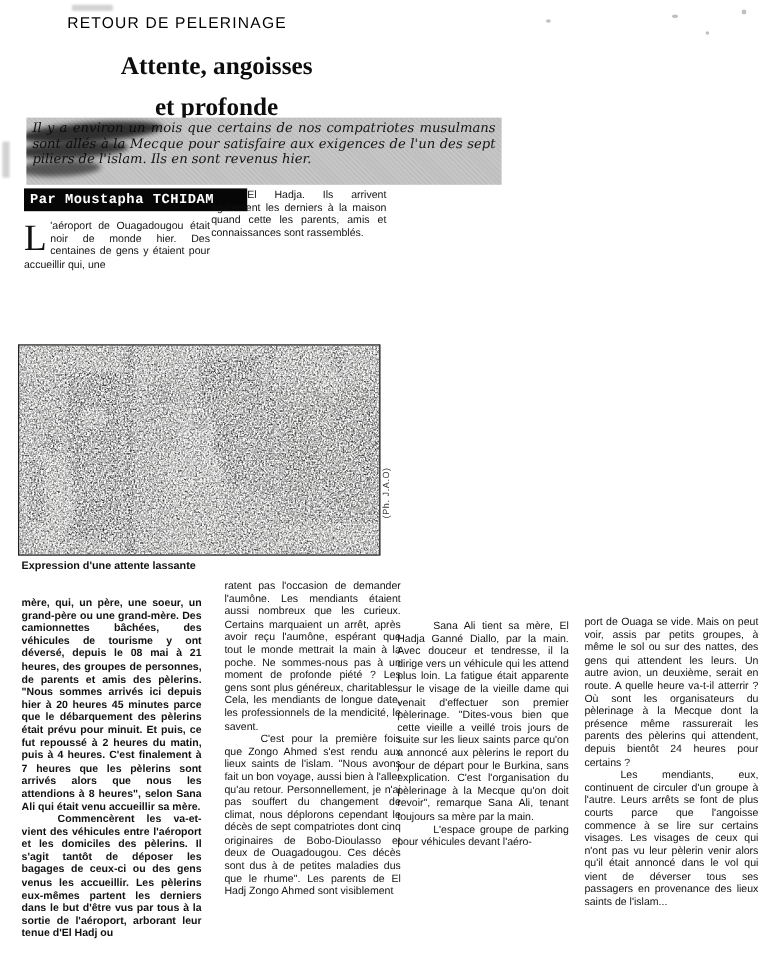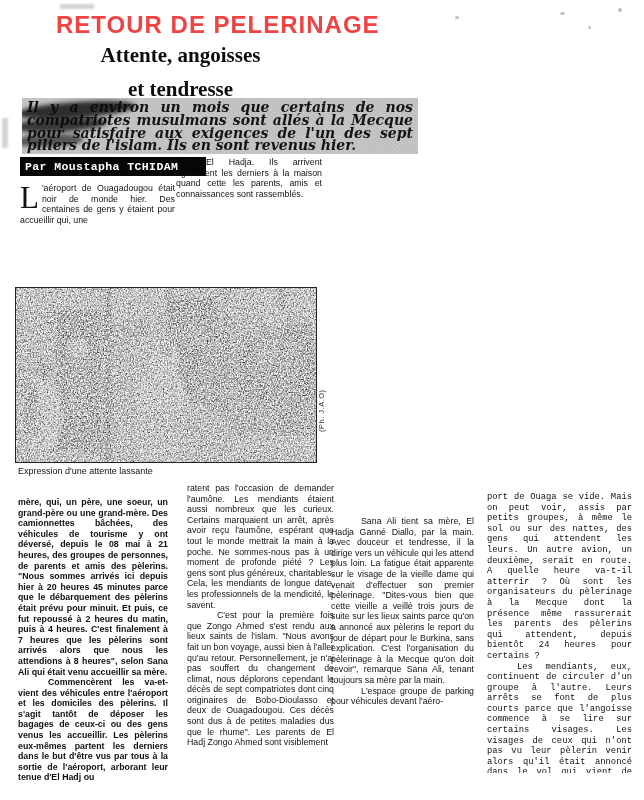--- a/index.html
+++ b/index.html
@@ -3,87 +3,87 @@
 <meta charset="utf-8">
 <style>
   html,body{margin:0;padding:0;}
   body{
     width:644px;height:800px;position:relative;background:#ffffff;
     font-family:"Liberation Sans",sans-serif;color:#1a1a1a;overflow:hidden;
   }
   .abs{position:absolute;}
   
   .kicker{
-    left:56px;top:11px;font-size:24px;letter-spacing:1px;color:#ef4444;
-    font-family:"Liberation Sans",sans-serif;font-weight:700;
+    left:56px;top:11px;font-size:13px;letter-spacing:1px;color:#000000;
+    font-family:"Liberation Sans",sans-serif;font-weight:400;
   }
   
   .headline{left:28px;top:38px;width:305px;text-align:center;
     font-family:Liberation Serif, serif;font-weight:bold;font-size:21px;line-height:34px;color:#0d0d0d;}
   
   .lead{
     left:22px;top:98px;width:396px;height:56px;
     background:repeating-linear-gradient(45deg,#c7c7c7 0 1px,#bdbdbd 1px 2px,#c2c2c2 2px 3px);
     padding:3px 5px;box-sizing:border-box;overflow:hidden;
   }
   .lead p{
-    margin:0;font-family:"DejaVu Serif",serif;font-style:italic;font-weight:bold;
-    font-size:14px;line-height:12.8px;text-align:justify;color:#141414;
+    margin:0;font-family:"DejaVu Serif",serif;font-style:italic;font-weight:normal;
+    font-size:11px;line-height:12.8px;text-align:justify;color:#141414;
   }
   .smudge{position:absolute;background:#0a0a0a;border-radius:50%;filter:blur(2px);}
   .sm1{left:-6px;top:4px;width:120px;height:16px;transform:rotate(-4deg);opacity:.8;}
   .sm2{left:-10px;top:20px;width:95px;height:14px;transform:rotate(-3deg);opacity:.75;}
   .sm3{left:-8px;top:36px;width:70px;height:13px;transform:rotate(-2deg);opacity:.6;}
   
   .byline{
     left:20px;top:157px;width:186px;height:19px;background:#060606;color:#ffffff;
     font-family:Liberation Mono, monospace;font-weight:bold;font-size:11.5px;line-height:19px;
     padding-left:5px;box-sizing:border-box;letter-spacing:.4px;
   }
   
   .col{font-size:8.8px;line-height:10.6px;text-align:justify;color:#111;}
   .col p{margin:0;}
   .col p.indent{text-indent:30px;}
   .colA{left:20px;top:183px;width:155px;height:100px;}
   .colB{left:176px;top:157px;width:146px;height:122px;}
   .col1{left:18px;top:497px;width:150px;height:300px;overflow:hidden;font-weight:bold;}
   .col2{left:187px;top:483px;width:147px;height:313px;overflow:hidden;}
   .col3{left:331px;top:516px;width:143px;height:281px;overflow:hidden;}
-  .col4{left:487px;top:492px;width:145px;height:281px;overflow:hidden;font-family:Liberation Mono, monospace;}
+  .col4{left:487px;top:513px;width:145px;height:281px;overflow:hidden;}
   .dropcap{
     float:left;font-family:"Liberation Serif",serif;font-size:31px;line-height:27px;
     margin:1px 3px 0 0;color:#111;
   }
   
   .photo{left:15px;top:287px;width:300px;height:174px;border:1px solid #222;background:#9a9a9a;overflow:hidden;}
   .photo svg{display:block;}
   .credit{
     left:317px;top:432px;transform:rotate(-90deg);transform-origin:left top;
     font-size:7.5px;color:#333;letter-spacing:.5px;white-space:nowrap;
   }
-  .caption{left:18px;top:466px;font-size:9px;font-weight:normal;color:#101010;}
+  .caption{left:18px;top:466px;font-size:9px;font-weight:bold;color:#101010;}
   
   .speck{background:#8d8d8d;border-radius:50%;opacity:.55;}
   .scribble{background:#b5b5b5;filter:blur(1px);opacity:.6;}
 </style>
 </head>
 <body>
 
 <div class="abs scribble" style="left:60px;top:4px;width:34px;height:5px;"></div>
 <div class="abs scribble" style="left:2px;top:118px;width:6px;height:30px;"></div>
 <div class="abs speck" style="left:455px;top:16px;width:4px;height:3px;"></div>
 <div class="abs speck" style="left:560px;top:12px;width:5px;height:3px;"></div>
 <div class="abs speck" style="left:618px;top:8px;width:4px;height:4px;"></div>
 <div class="abs speck" style="left:588px;top:26px;width:3px;height:3px;"></div>
 
 <div class="abs kicker">RETOUR DE PELERINAGE</div>
 
 <div class="abs headline">
   <div>Attente, angoisses</div>
-  <div>et tendresse</div>
+  <div>et profonde</div>
 </div>
 
 <div class="abs lead">
   <p>Il y a environ un mois que certains de nos compatriotes musulmans sont allés à la Mecque pour satisfaire aux exigences de l'un des sept piliers de l'islam. Ils en sont revenus hier.</p>
   <div class="smudge sm1"></div>
   <div class="smudge sm2"></div>
   <div class="smudge sm3"></div>
 </div>
 
 <div class="abs byline">Par Moustapha TCHIDAM</div>

